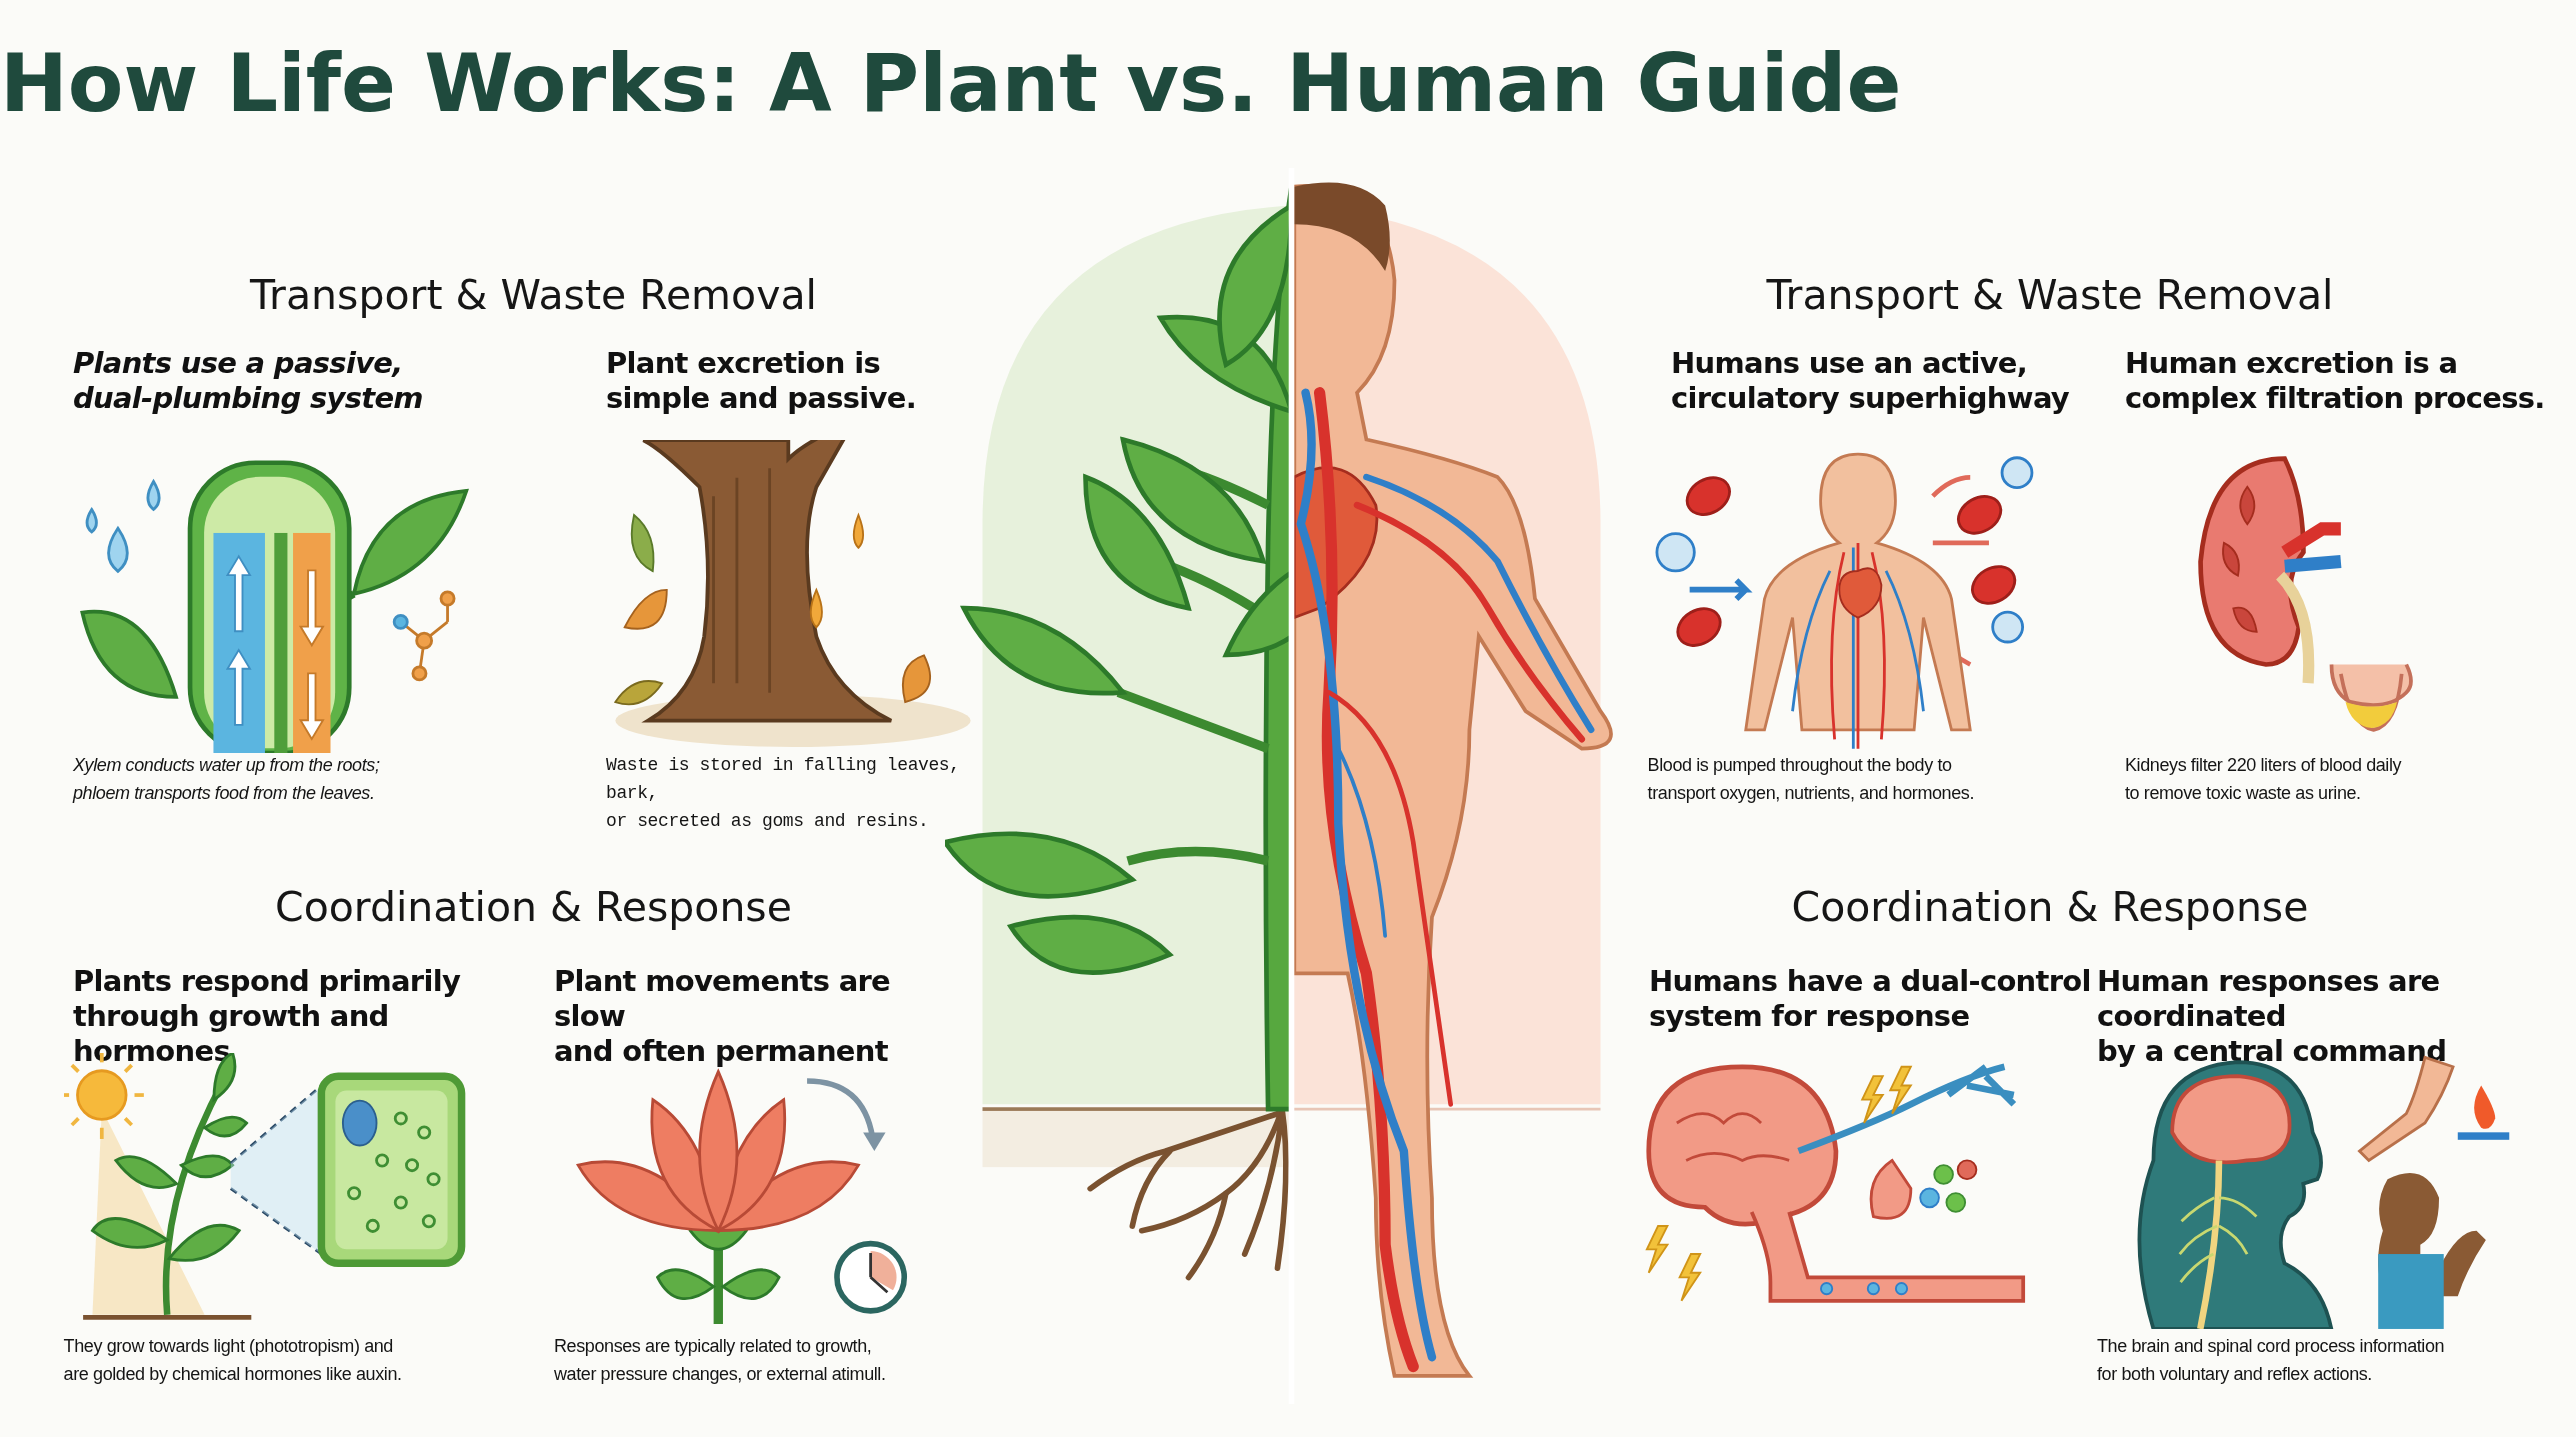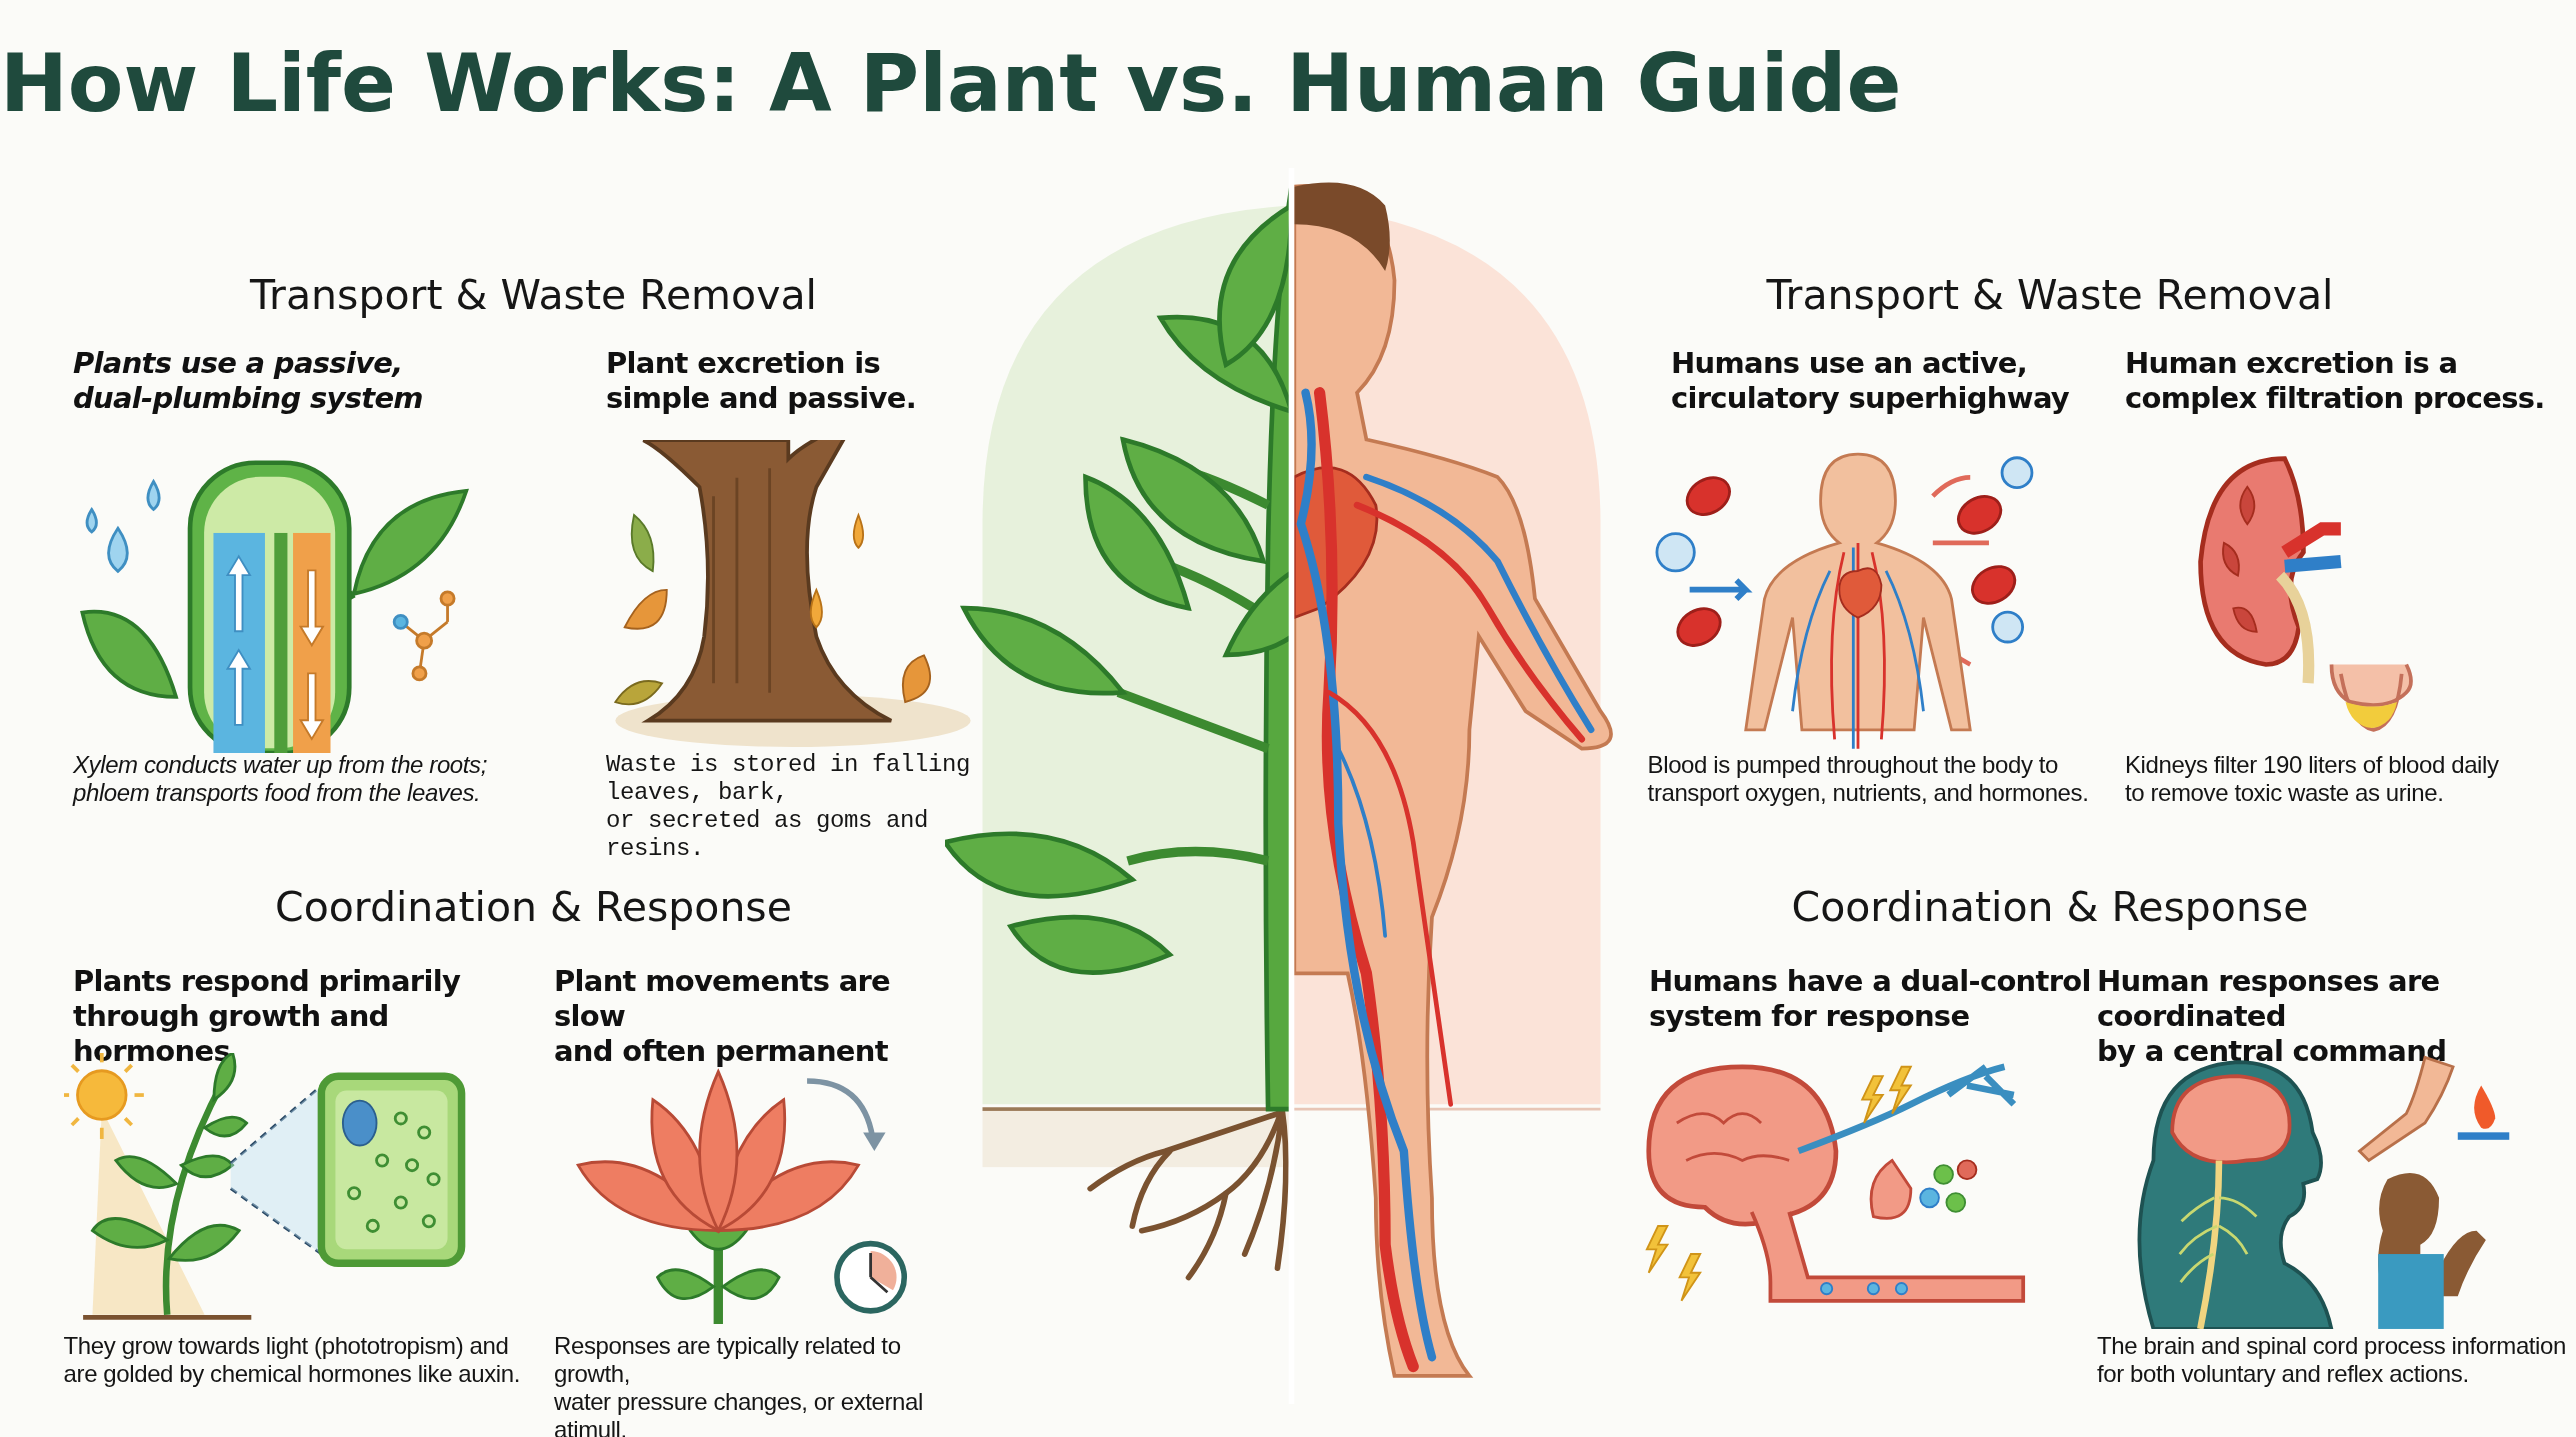--- a/index.html
+++ b/index.html
@@ -17,21 +17,21 @@
     color: #161616; text-align: center;
   }
 
   .card { position: absolute; }
   .card-head {
     font-family: "DejaVu Sans", sans-serif; font-weight: bold; font-size: 29px; line-height: 35px;
     color: #111; letter-spacing: -0.7px; white-space: pre-line;
   }
   .card-illus { position: absolute; }
   .card-desc {
-    position: absolute; font-family: "Liberation Sans", sans-serif; font-size: 24px; line-height: 28px;
+    position: absolute; font-family: "Liberation Sans", sans-serif; font-size: 18px; line-height: 28px;
     color: #151515; white-space: pre-line; letter-spacing: -0.4px;
   }
 
   .center { position: absolute; left: 945px; top: 168px; width: 693px; height: 1236px; }
 </style>
 </head>
 <body>
 
 <h1 class="title">How Life Works: A Plant vs. Human Guide</h1>
 
@@ -268,21 +268,21 @@
       <path d="M60 50 q15 20 0 40 q-15 -20 0 -40z"></path>
         <path d="M35 110 q20 10 15 35 q-20 -10 -15 -35z"></path>
         <path d="M45 180 q20 -5 25 25 q-20 0 -25 -25z"></path>
     </g>
     <path d="M100 120 L140 95 L160 95" stroke="#d8322c" stroke-width="14" fill="none"></path>
     <path d="M100 135 L160 130" stroke="#2f7fc8" stroke-width="14" fill="none"></path>
     <path d="M95 145 Q130 180 125 260" stroke="#e8d29a" stroke-width="12" fill="none"></path>
     <path d="M150 240 q0 30 20 40 q40 10 60 -10 q10 -10 0 -30 M160 250 q10 55 35 60 q25 -5 30 -60" fill="#f4c0a8" stroke="#c4705a" stroke-width="4"></path>
     <path d="M165 280 q30 10 55 0 q-5 25 -27 28 q-22 -3 -28 -28z" fill="#f2cc3c"></path>
   </svg>
-  <div class="card-desc" style="left:0; top:405px; width:440px;">Kidneys filter 190 liters of blood daily
+  <div class="card-desc" style="left:0; top:405px; width:440px;">Kidneys filter 220 liters of blood daily
 to remove toxic waste as urine.</div>
 </div>
 
 <div class="section-heading" style="left:1629px; top:883px; width:842px;">Coordination &amp; Response</div>
 
 <div class="card" style="left:1649px; top:964px; width:449px; height:440px;">
   <div class="card-head">Humans have a dual-control
 system for response</div>
   <svg class="card-illus" style="left:-19px; top:84px;" width="440" height="281" viewBox="0 0 470 300">
     <path d="M20 110 Q20 20 120 20 Q210 20 220 110 Q220 170 160 180 Q110 200 80 170 Q20 170 20 110z" fill="#f29a86" stroke="#c24a3a" stroke-width="5"></path>

